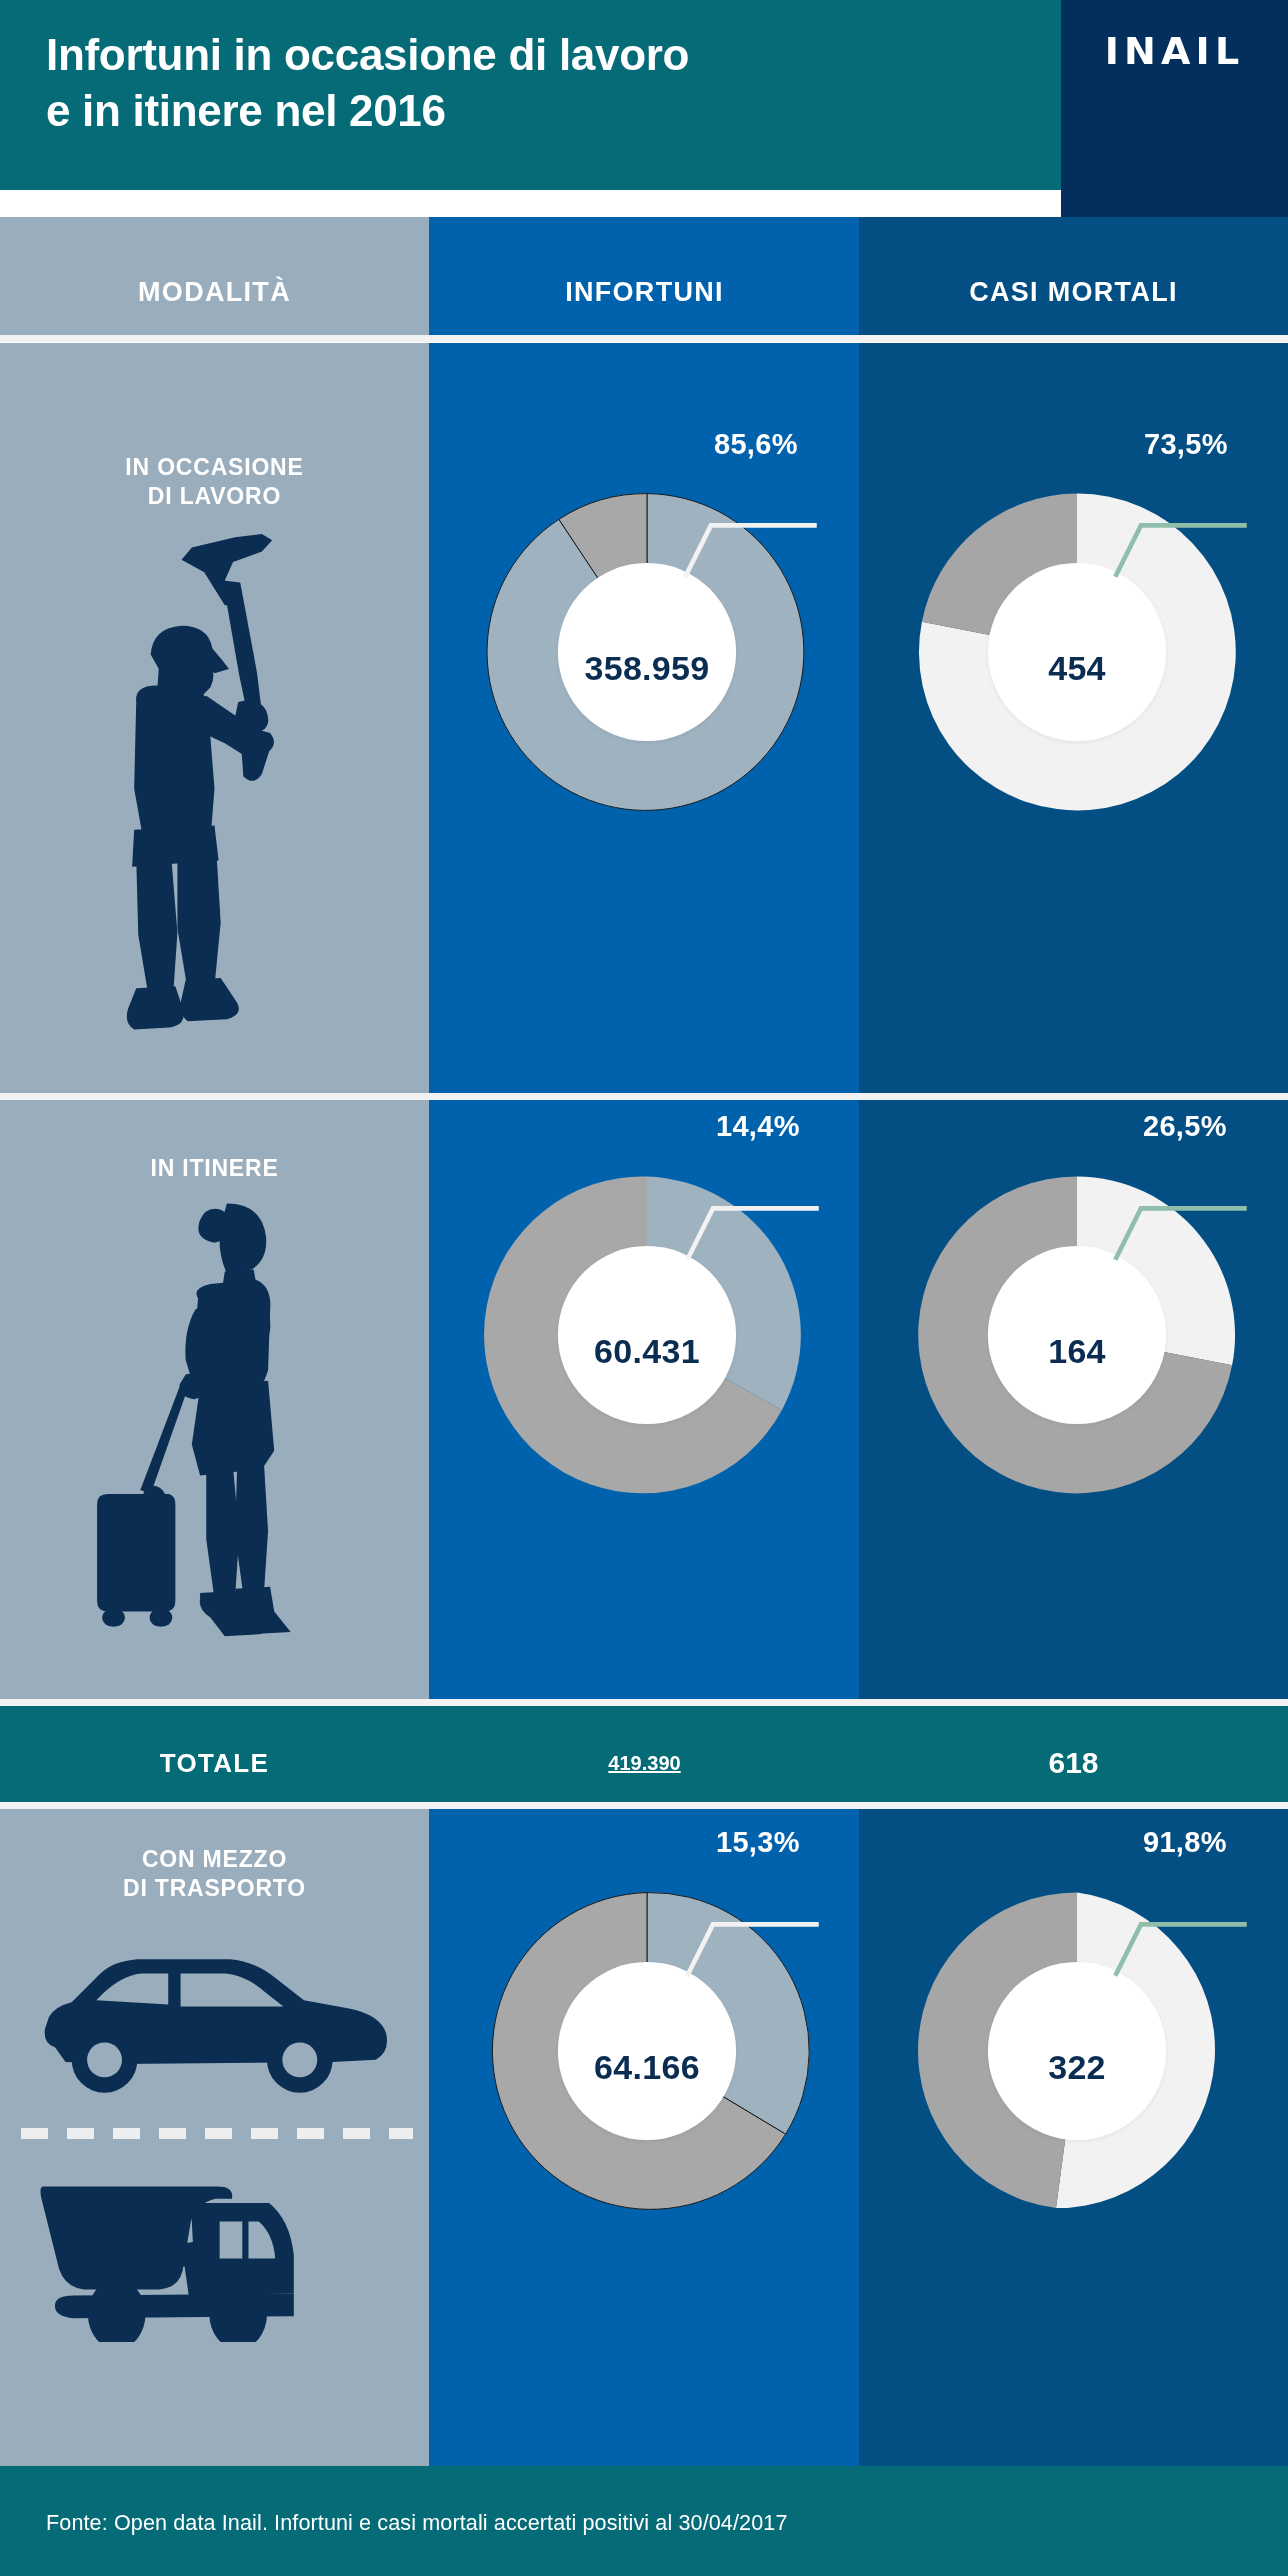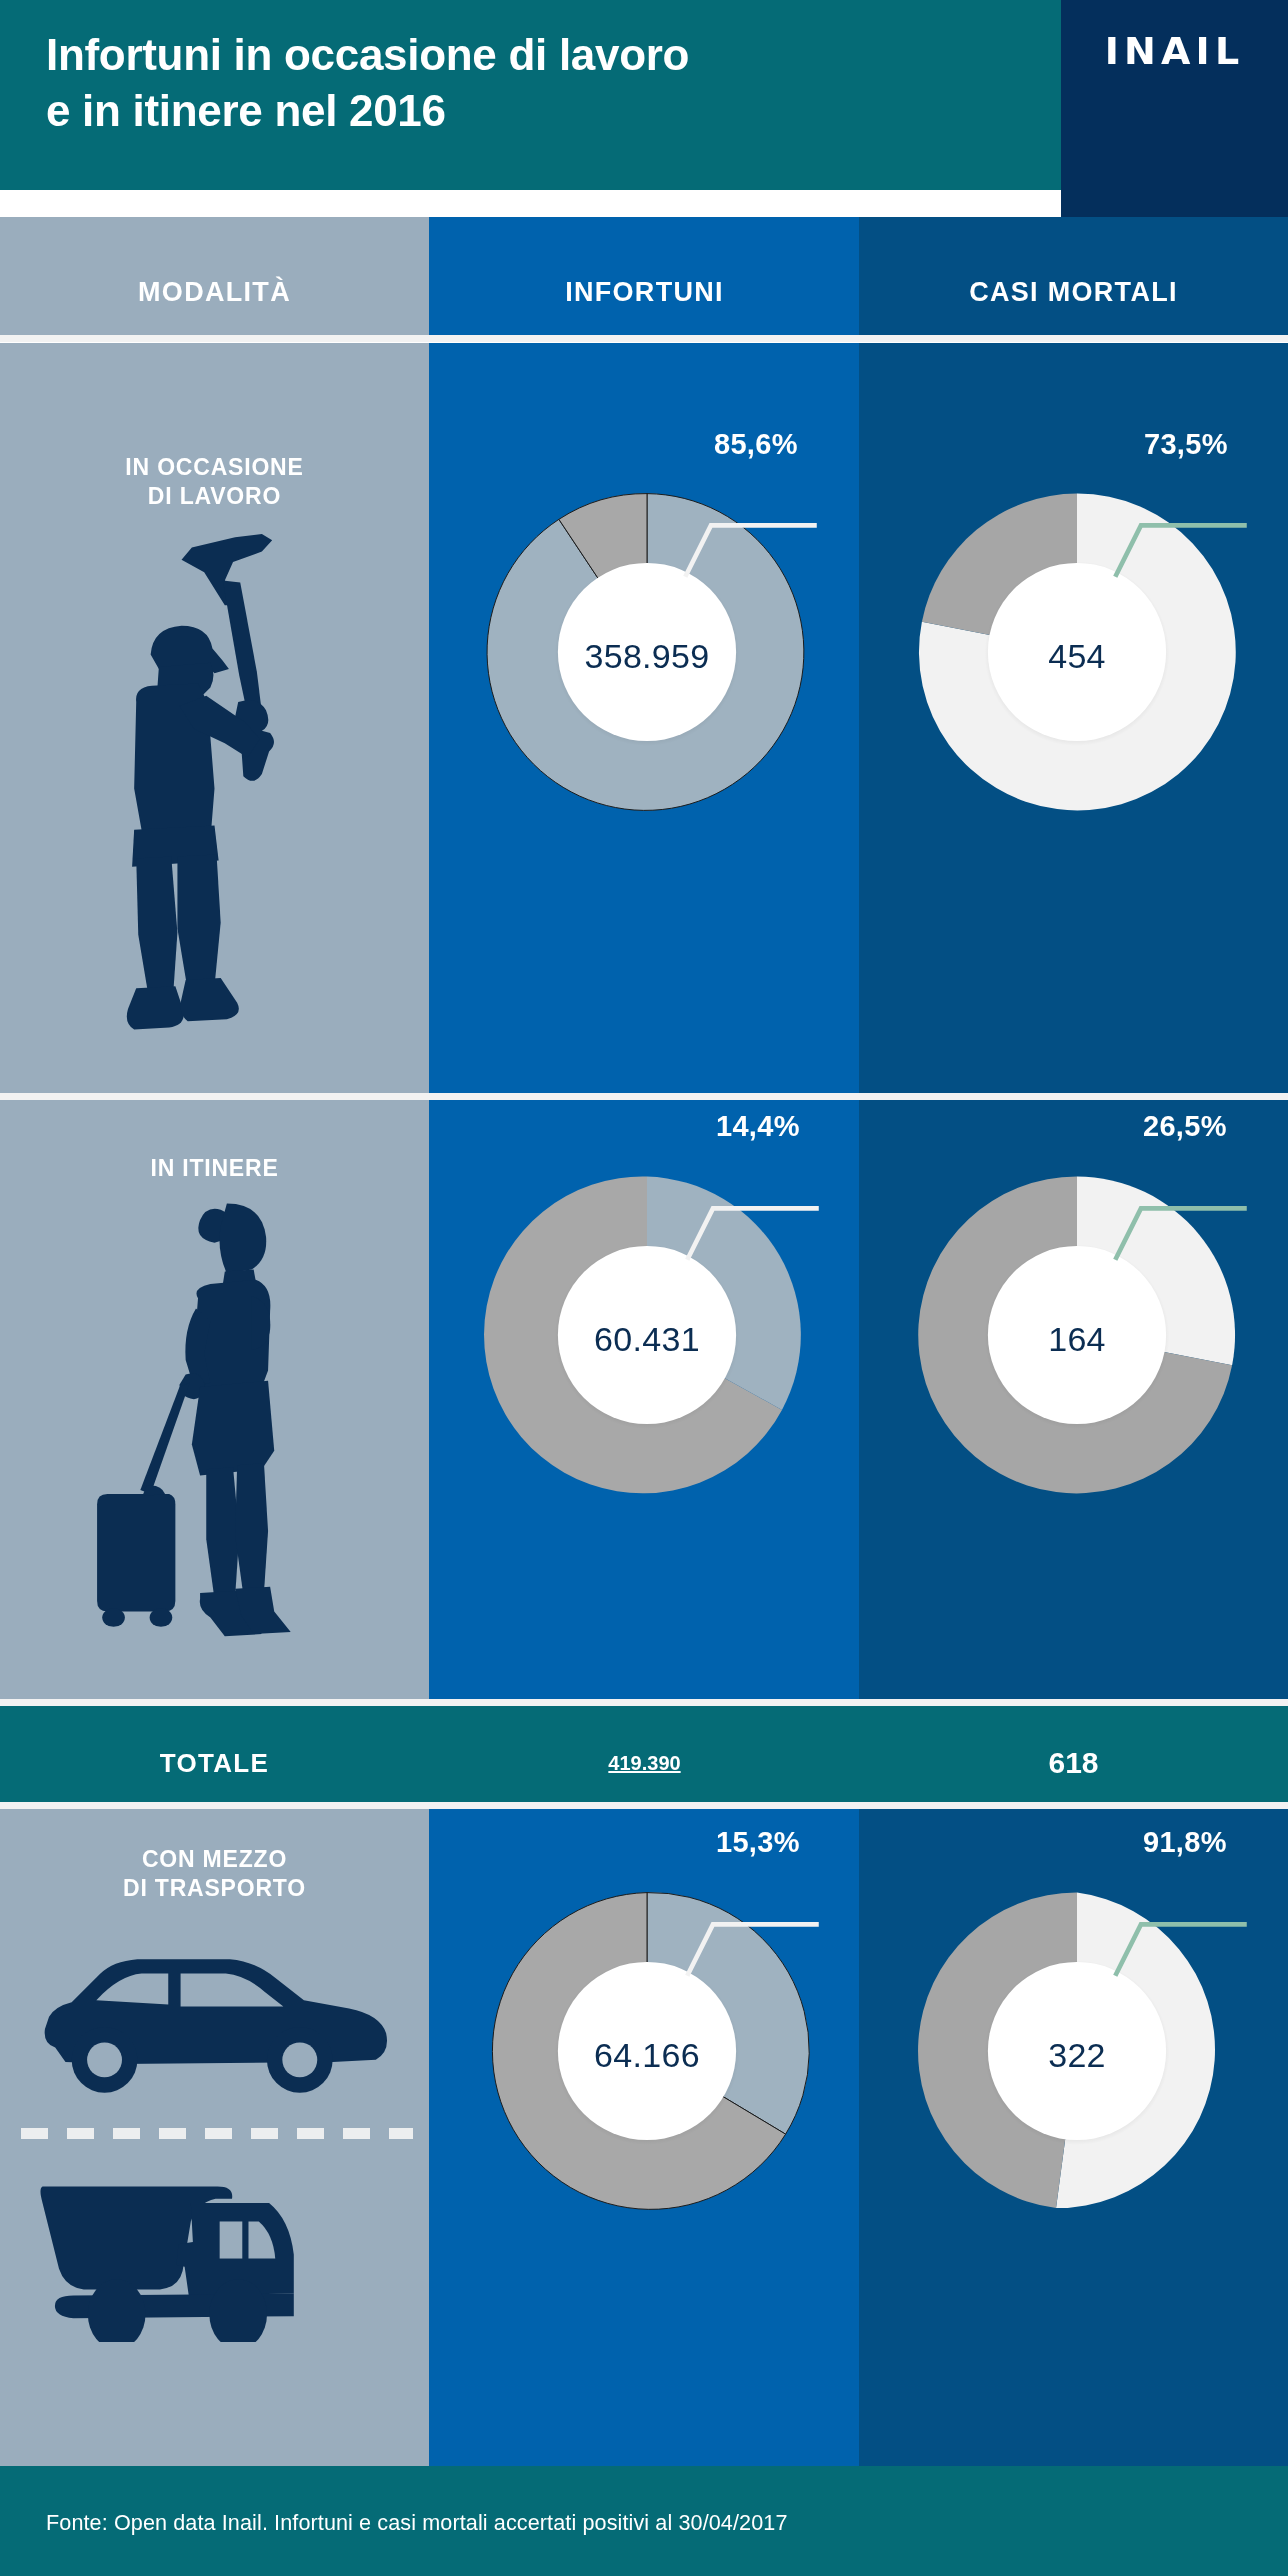--- a/index.html
+++ b/index.html
@@ -67,23 +67,23 @@
     line-height:1.25; letter-spacing:0.8px;
     white-space:pre-line;
   }
   .icon-holder{ position:absolute; left:0; width:429px; text-align:center; }
   .icon-holder svg{ display:inline-block; }
 
   
   .donut-wrap{ position:absolute; }
   .donut-wrap svg{ display:block; }
   .donut-center-num{
-    position:absolute; left:0; top:4px; width:100%; height:100%;
+    position:absolute; left:0; top:16px; width:100%; height:100%;
     display:flex; align-items:center; justify-content:center;
-    color:#0b2d52; font-weight:normal; font-size:34px; letter-spacing:0.3px;
+    color:#0b2d52; font-weight:bold; font-size:34px; letter-spacing:0.3px;
     pointer-events:none;
   }
   .pct-label{
     position:absolute;
     color:#ffffff; font-weight:bold; font-size:29px; letter-spacing:0.3px;
     white-space:nowrap;
   }
 
   
   .total-band{

